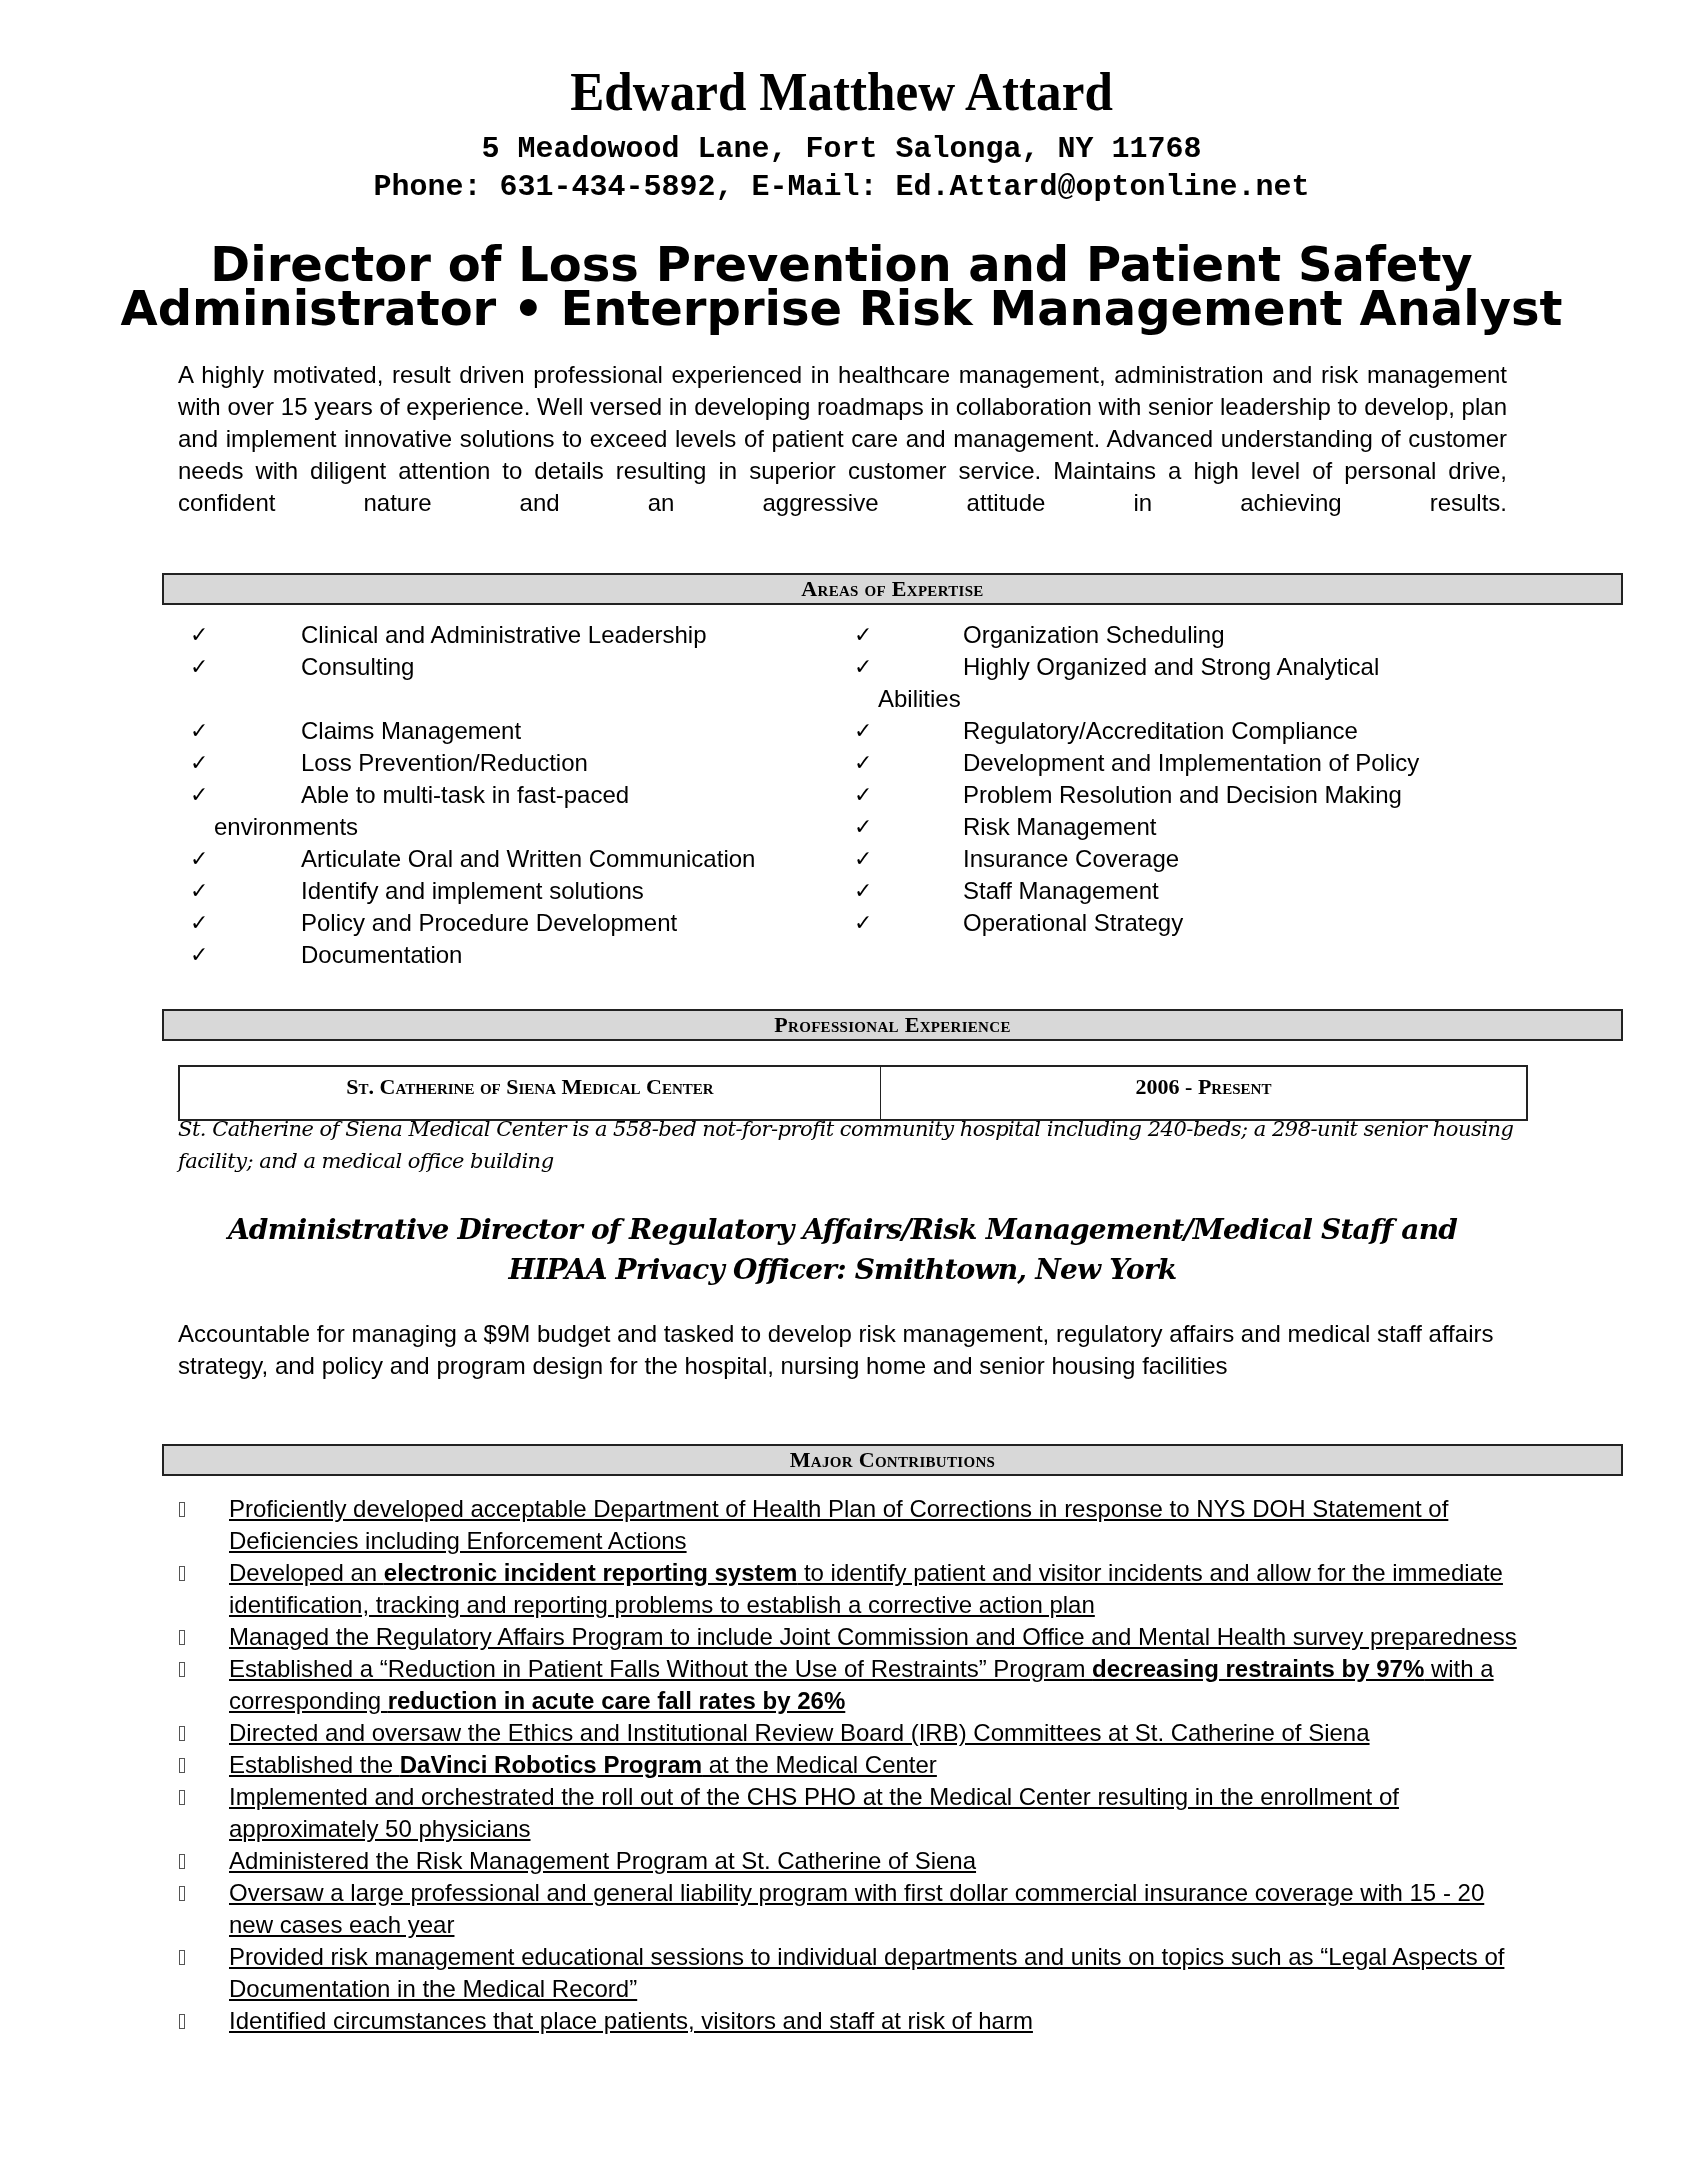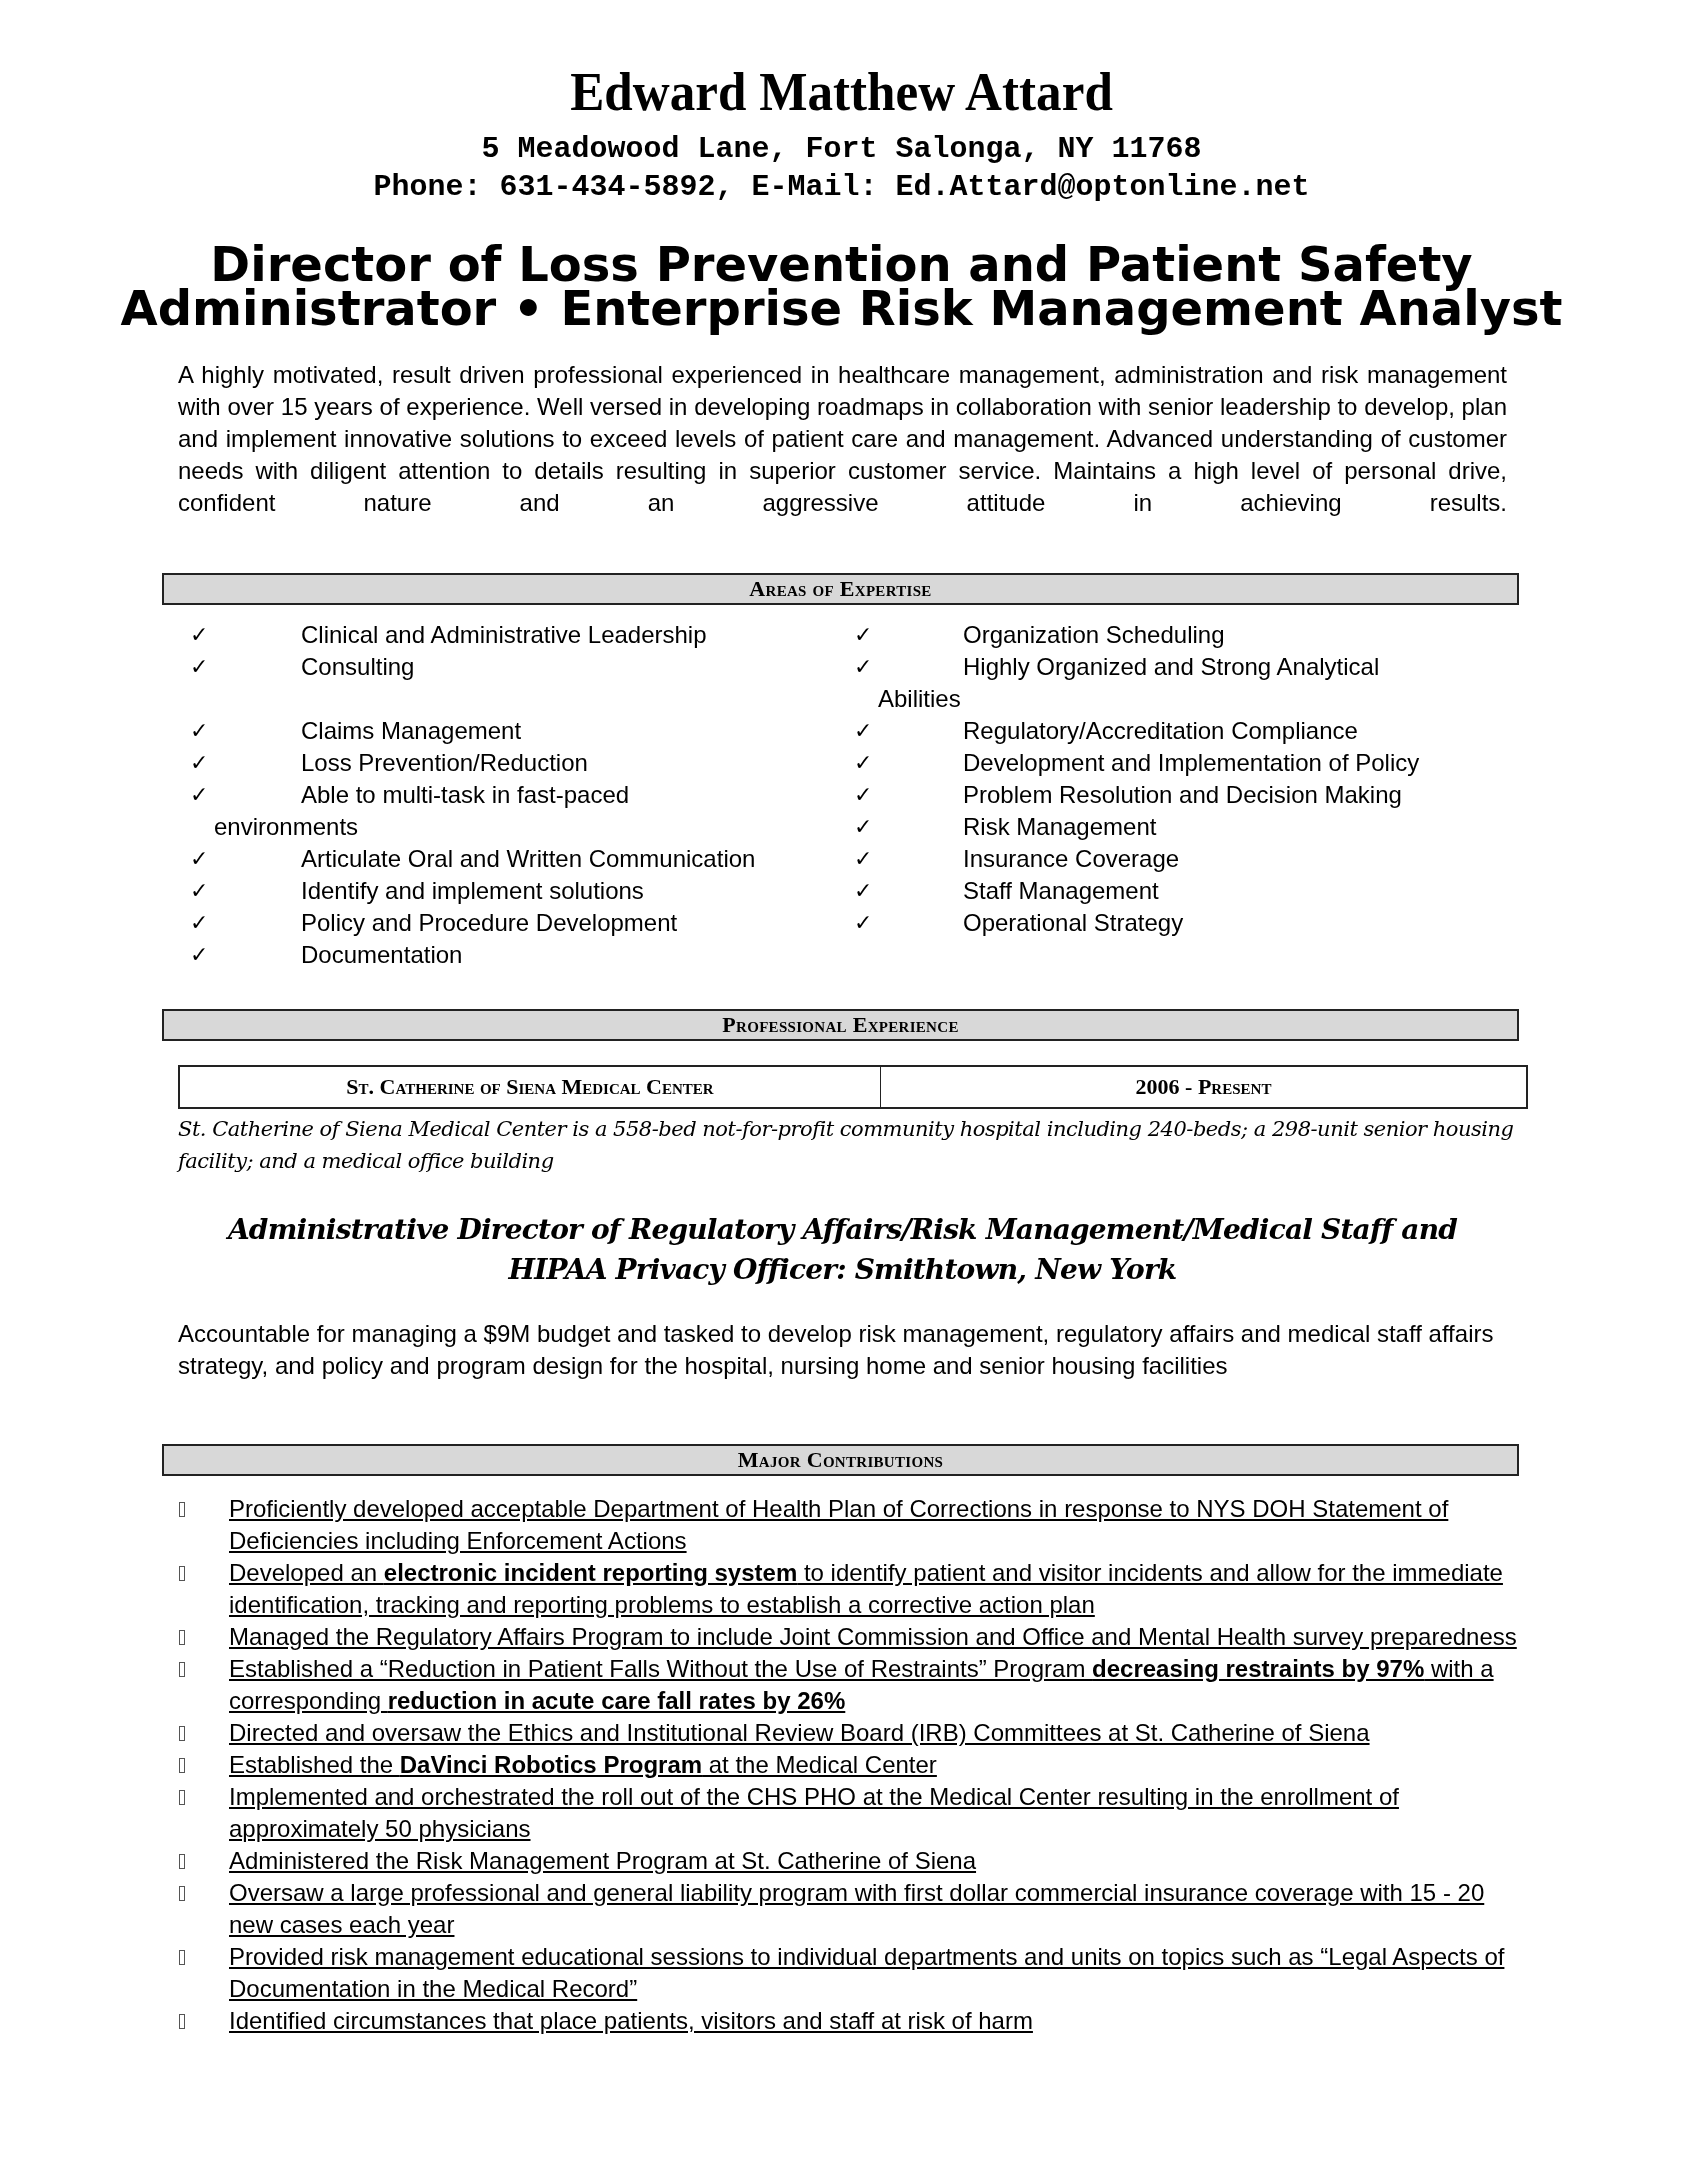--- a/index.html
+++ b/index.html
@@ -7,34 +7,34 @@
   .abs { position: absolute; }
   .name { left: 0; width: 1683px; top: 57px; text-align: center; font-family: "Liberation Serif", serif; font-weight: bold; font-size: 55px; line-height: 69px; transform: scaleX(0.93); }
   .contact { left: 0; width: 1683px; text-align: center; font-family: Liberation Mono, monospace; font-weight: bold; font-size: 30px; line-height: 38px; }
   .addr { top: 130px; }
   .phone { top: 168px; }
   .headline { left: 0; width: 1683px; text-align: center; font-family: "DejaVu Sans", sans-serif; font-weight: bold; font-size: 48px; line-height: 45px; }
   .h1 { top: 242px; }
   .h2 { top: 286px; }
   .summary { left: 178px; width: 1329px; top: 359px; font-family: "Liberation Sans", sans-serif; font-size: 24px; line-height: 32px; text-align: justify; }
   .summary::after { content: ""; display: inline-block; width: 100%; }
-  .bar { left: 162px; width: 1357px; height: 32px; background: #d8d8d8; border: 2px solid #222; box-sizing: border-box; text-align: center; font-family: "Liberation Serif", serif; font-weight: bold; font-size: 22px; line-height: 28px; font-variant: small-caps; letter-spacing: 0.3px; }
+  .bar { left: 162px; width: 1461px; height: 32px; background: #d8d8d8; border: 2px solid #222; box-sizing: border-box; text-align: center; font-family: "Liberation Serif", serif; font-weight: bold; font-size: 22px; line-height: 28px; font-variant: small-caps; letter-spacing: 0.3px; }
   .bar-exp { top: 573px; }
   .bar-pro { top: 1009px; }
   .bar-maj { top: 1444px; }
   .col { font-family: "Liberation Sans", sans-serif; font-size: 24px; line-height: 32px; }
   .col-left { left: 178px; width: 673px; top: 619px; }
   .col-right { left: 840px; width: 673px; top: 619px; }
   .exp-item { position: relative; padding-left: 123px; white-space: nowrap; }
   .col-right .exp-item { padding-left: 123px; }
   .exp-item .check { position: absolute; left: 12px; top: 0; font-family: "DejaVu Sans", sans-serif; font-size: 22px; }
   .col-right .exp-item .check { left: 14px; }
   .exp-wrap { padding-left: 36px; }
   .col-right .exp-wrap { padding-left: 38px; }
-  .company-table { left: 178px; top: 1065px; width: 1350px; height: 44px; border: 2px solid #222; box-sizing: border-box; display: flex; }
+  .company-table { left: 178px; top: 1065px; width: 1350px; height: 56px; border: 2px solid #222; box-sizing: border-box; display: flex; }
   .company-cell { font-family: "Liberation Serif", serif; font-weight: bold; font-size: 22px; line-height: 40px; text-align: center; font-variant: small-caps; }
   .company-name { width: 700px; border-right: 1.5px solid #222; }
   .company-dates { flex: 1; text-align: center; }
   .company-desc { left: 178px; width: 1346px; top: 1113px; font-family: "DejaVu Serif", serif; font-style: italic; font-size: 21px; line-height: 32px; letter-spacing: -0.5px; }
   .role-title { left: 178px; width: 1329px; top: 1210px; text-align: center; font-family: "DejaVu Serif", serif; font-style: italic; font-weight: bold; font-size: 28px; line-height: 40px; letter-spacing: -0.8px; }
   .role-summary { left: 178px; width: 1329px; top: 1318px; font-family: "Liberation Sans", sans-serif; font-size: 24px; line-height: 32px; }
   .contrib { left: 178px; width: 1346px; top: 1493px; font-family: "Liberation Sans", sans-serif; font-size: 24px; line-height: 32px; }
   .contrib-item { position: relative; padding-left: 51px; text-decoration: underline; }
   .contrib-item .tofu { position: absolute; left: 1px; top: 9px; width: 6px; height: 15px; border: 1.3px solid #555; box-sizing: border-box; }
   b { font-weight: bold; }

